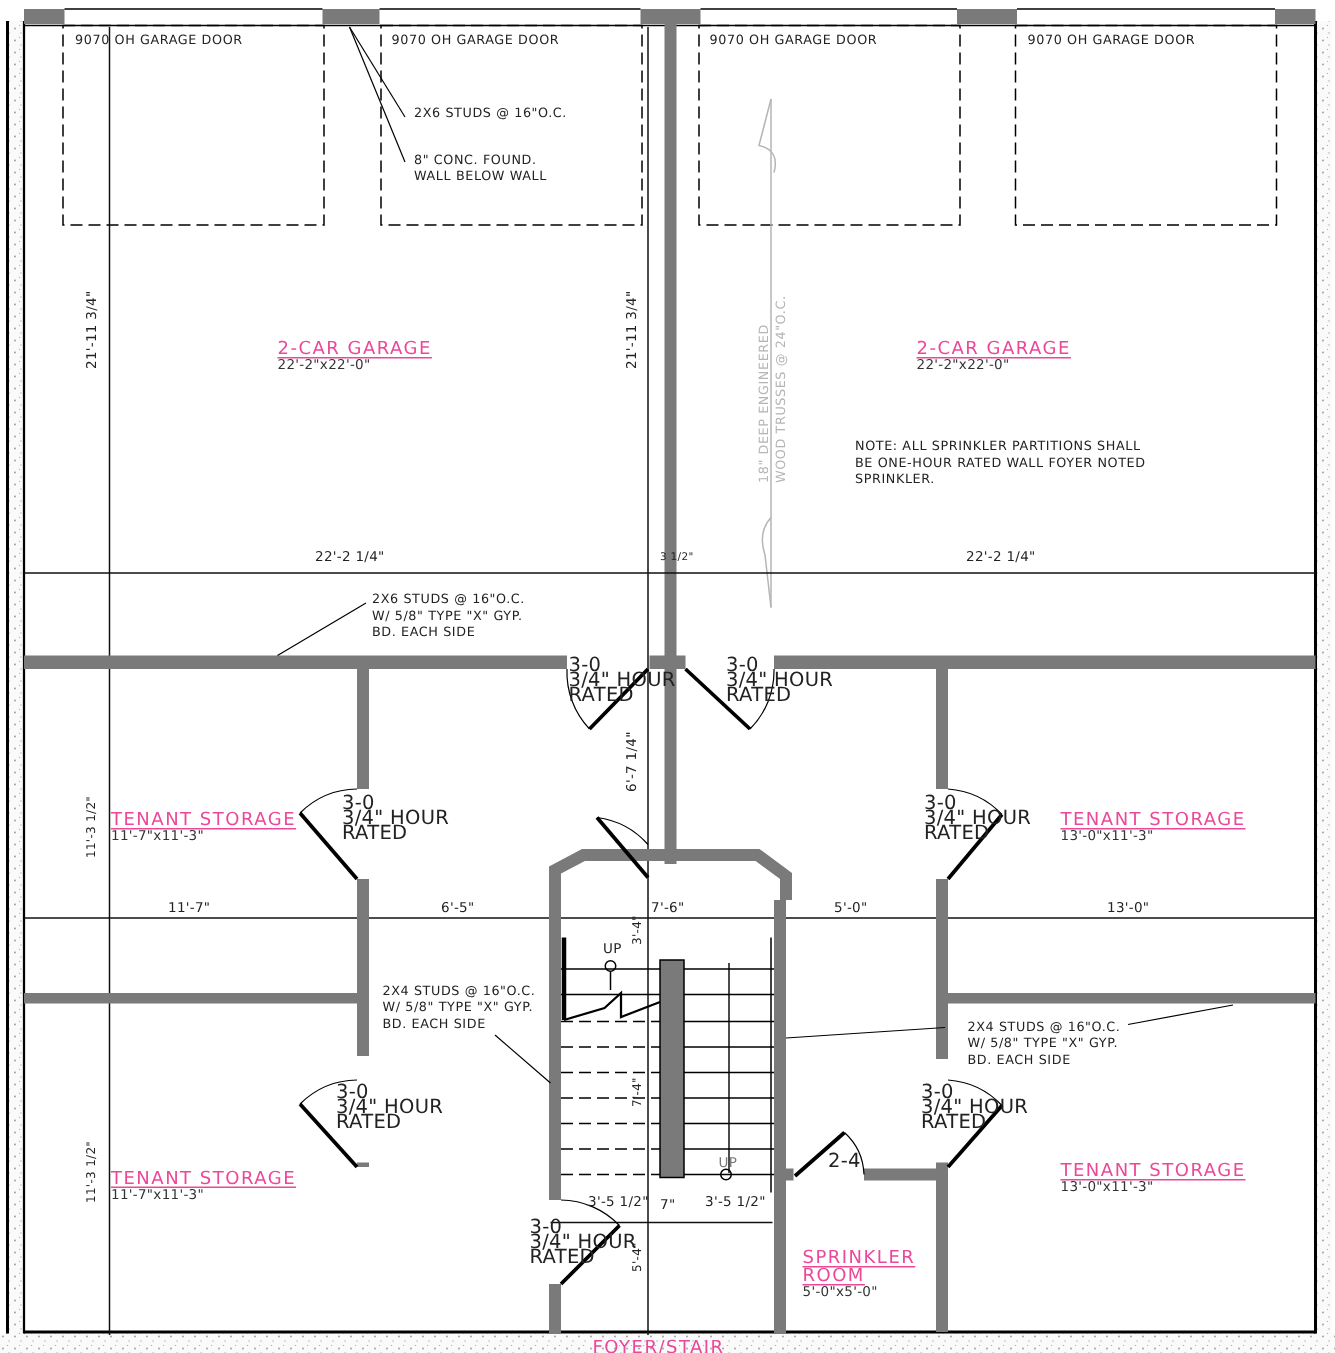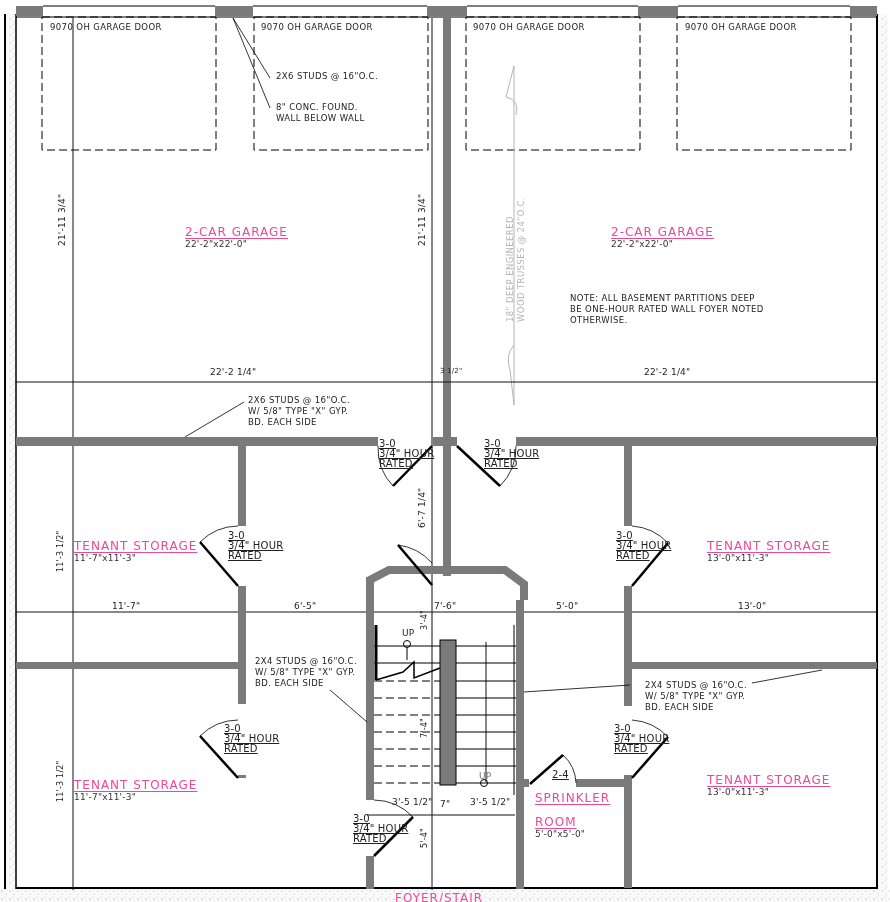--- a/index.html
+++ b/index.html
@@ -3,21 +3,21 @@
 <meta charset="utf-8">
 <style>
   html, body { margin: 0; padding: 0; background: #ffffff; }
   body { width: 890px; height: 902px; overflow: hidden; position: relative; font-family: "DejaVu Sans", sans-serif; }
   #plan { position: absolute; left: 0; top: 0; width: 890px; height: 902px; }
   .lbl { position: absolute; font-family: "DejaVu Sans", sans-serif; color: #222; white-space: nowrap; line-height: 1; letter-spacing: 0.2px; }
   .room-title { font-size: 12px; text-decoration: underline; text-underline-offset: 2px; letter-spacing: 1px; color: #ec4899; }
   .room-dim { font-size: 9px; color: #333; margin-top: 2px; }
   .note { font-size: 8.5px; color: #222; line-height: 11px; letter-spacing: 0.4px; }
   .dim { font-size: 9px; color: #222; }
-  .door-lbl { font-size: 10px; color: #222; line-height: 10px; text-decoration: underline; }
+  .door-lbl { font-size: 13px; color: #222; line-height: 10px; }
   .vert { transform-origin: left top; transform: rotate(-90deg); }
   .faint { color: #b5b5b5; }
 </style>
 </head>
 <body>
 
 <svg id="plan" width="890" height="902" viewBox="0 0 890 902" xmlns="http://www.w3.org/2000/svg">
   <defs>
     <pattern id="conc" width="8" height="8" patternUnits="userSpaceOnUse">
       <rect width="8" height="8" fill="#fafafa"></rect>
@@ -171,23 +171,23 @@
 <div class="lbl" style="left:185px;top:226px;">
   <div class="room-title">2-CAR GARAGE</div>
   <div class="room-dim">22'-2"x22'-0"</div>
 </div>
 <div class="lbl" style="left:611px;top:226px;">
   <div class="room-title">2-CAR GARAGE</div>
   <div class="room-dim">22'-2"x22'-0"</div>
 </div>
 
 <div class="lbl note" style="left:570px;top:293px;">
-  <div>NOTE: ALL BASEMENT PARTITIONS DEEP</div>
+  <div>NOTE: ALL SPRINKLER PARTITIONS SHALL</div>
   <div>BE ONE-HOUR RATED WALL FOYER NOTED</div>
-  <div>OTHERWISE.</div>
+  <div>SPRINKLER.</div>
 </div>
 
 <div class="lbl note faint vert" style="left:505px;top:322px;">
   <div>18" DEEP ENGINEERED</div>
   <div>WOOD TRUSSES @ 24"O.C.</div>
 </div>
 
 <div class="lbl dim vert" style="left:58px;top:246px;">21'-11 3/4"</div>
 <div class="lbl dim vert" style="left:418px;top:246px;">21'-11 3/4"</div>
 
@@ -285,17 +285,17 @@
   <div>3/4" HOUR</div>
   <div>RATED</div>
 </div>
 
 <div class="lbl" style="left:395px;top:892px;">
   <div class="room-title">FOYER/STAIR</div>
   <div class="room-dim">7'-6"x16'-4"</div>
 </div>
 
 <div class="lbl door-lbl" style="left:552px;top:770px;text-align:right;">2-4</div>
-<div class="lbl" style="left:535px;top:792px;">
+<div class="lbl" style="left:535px;top:832px;">
   <div class="room-title">SPRINKLER</div>
-  <div class="room-title" style="margin-top:12px;">ROOM</div>
+  <div class="room-title" style="margin-top:0;">ROOM</div>
   <div class="room-dim">5'-0"x5'-0"</div>
 </div>
 
 </body></html>

